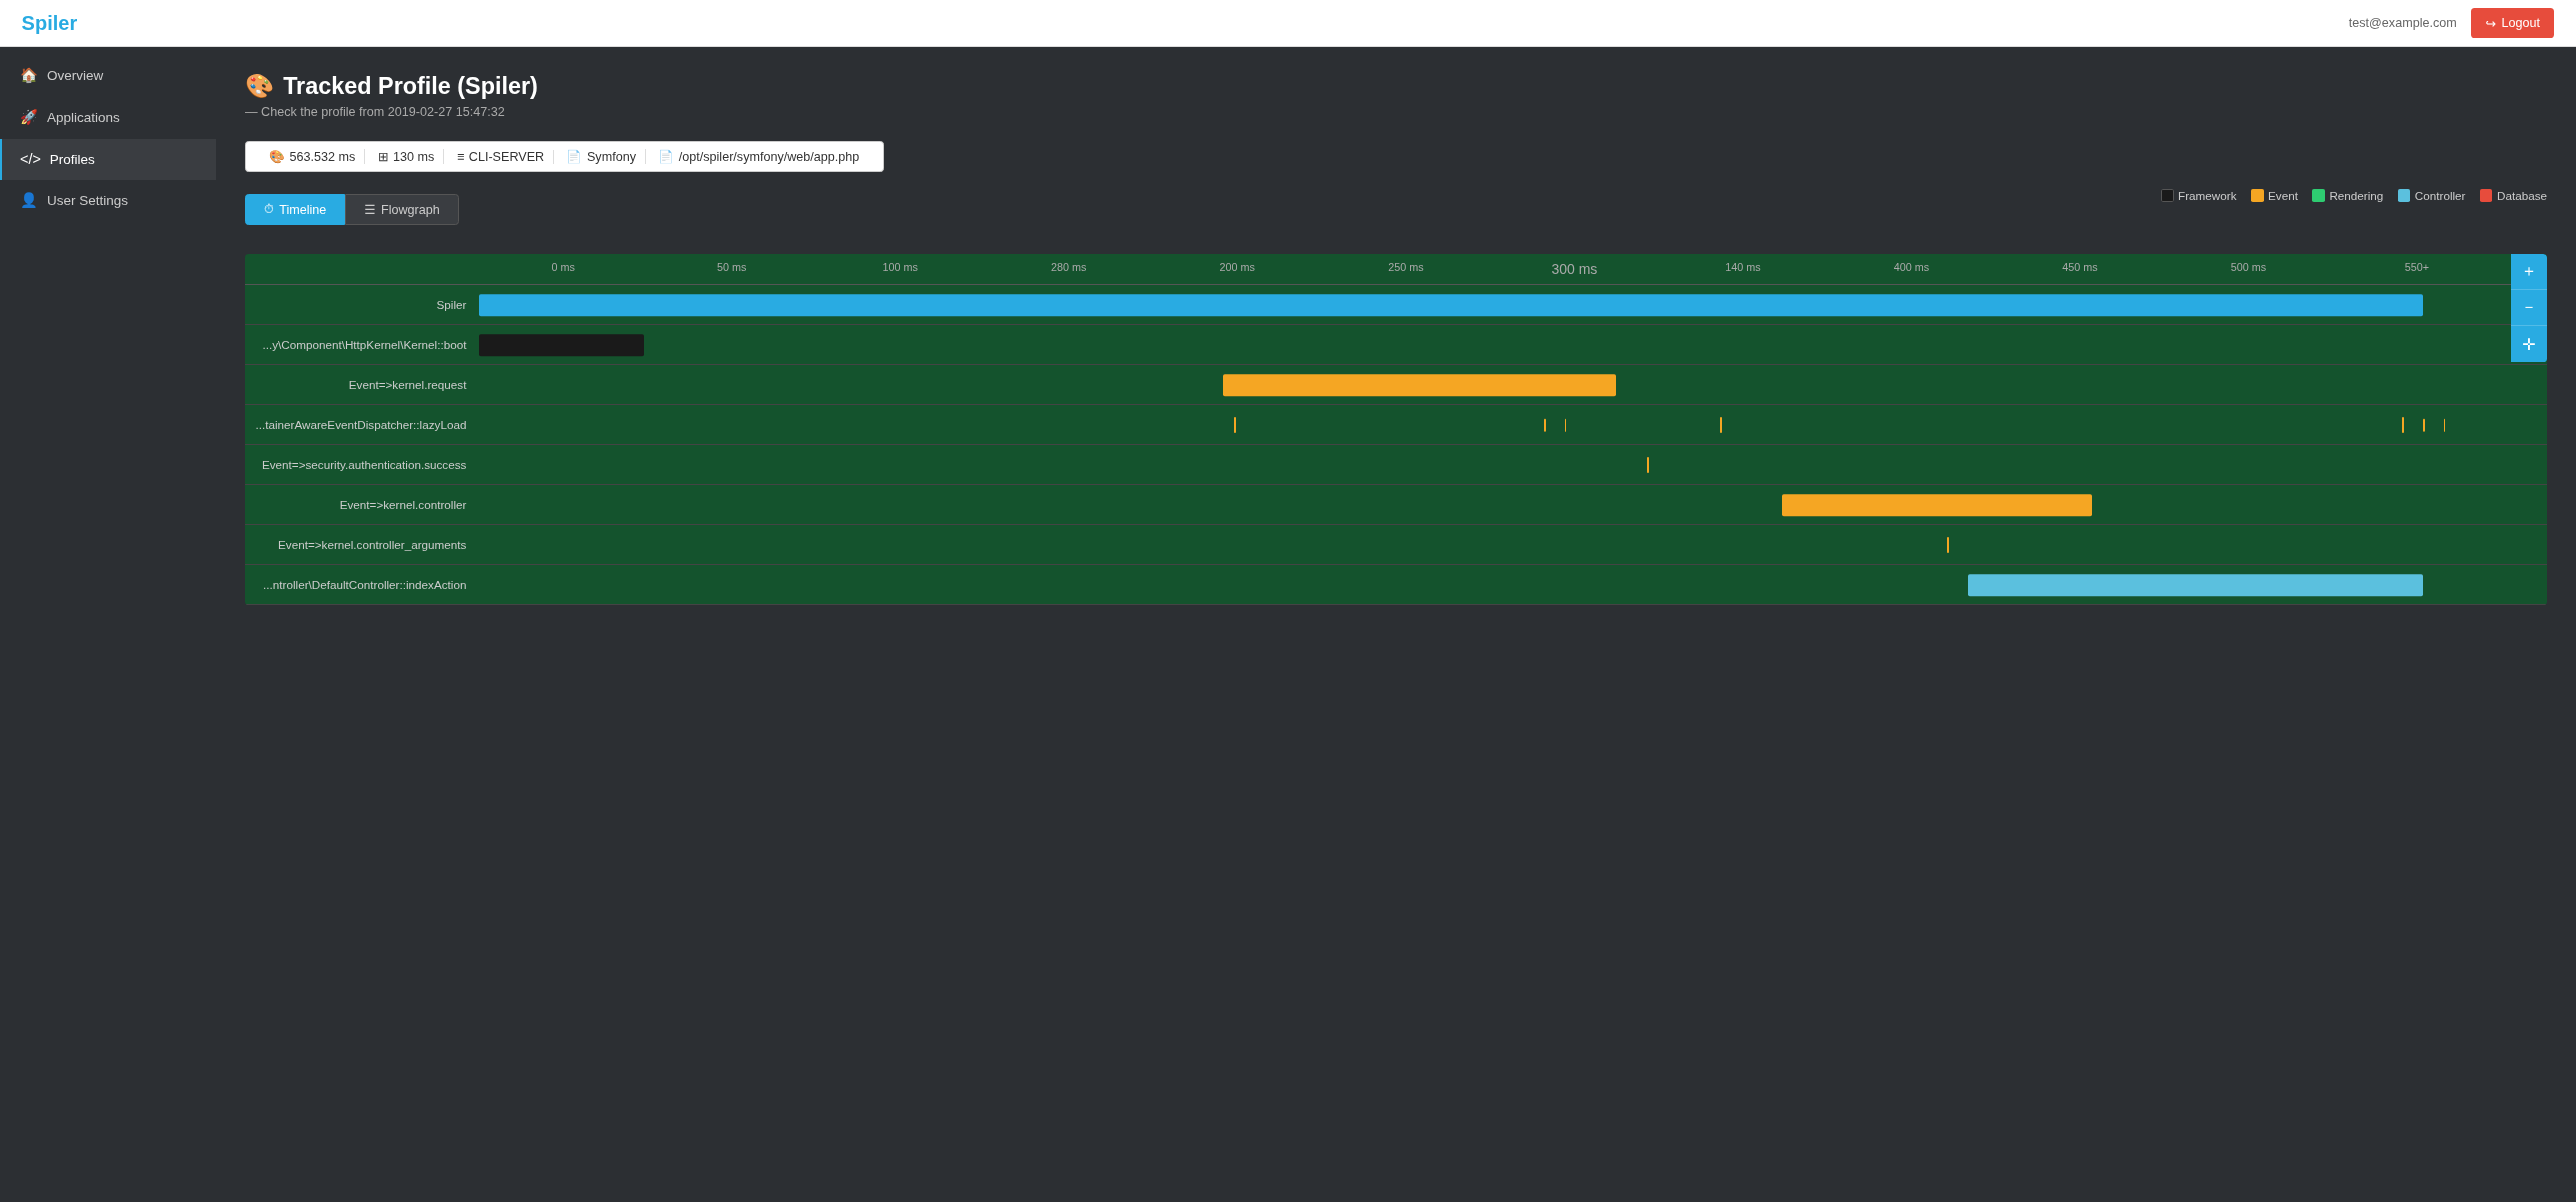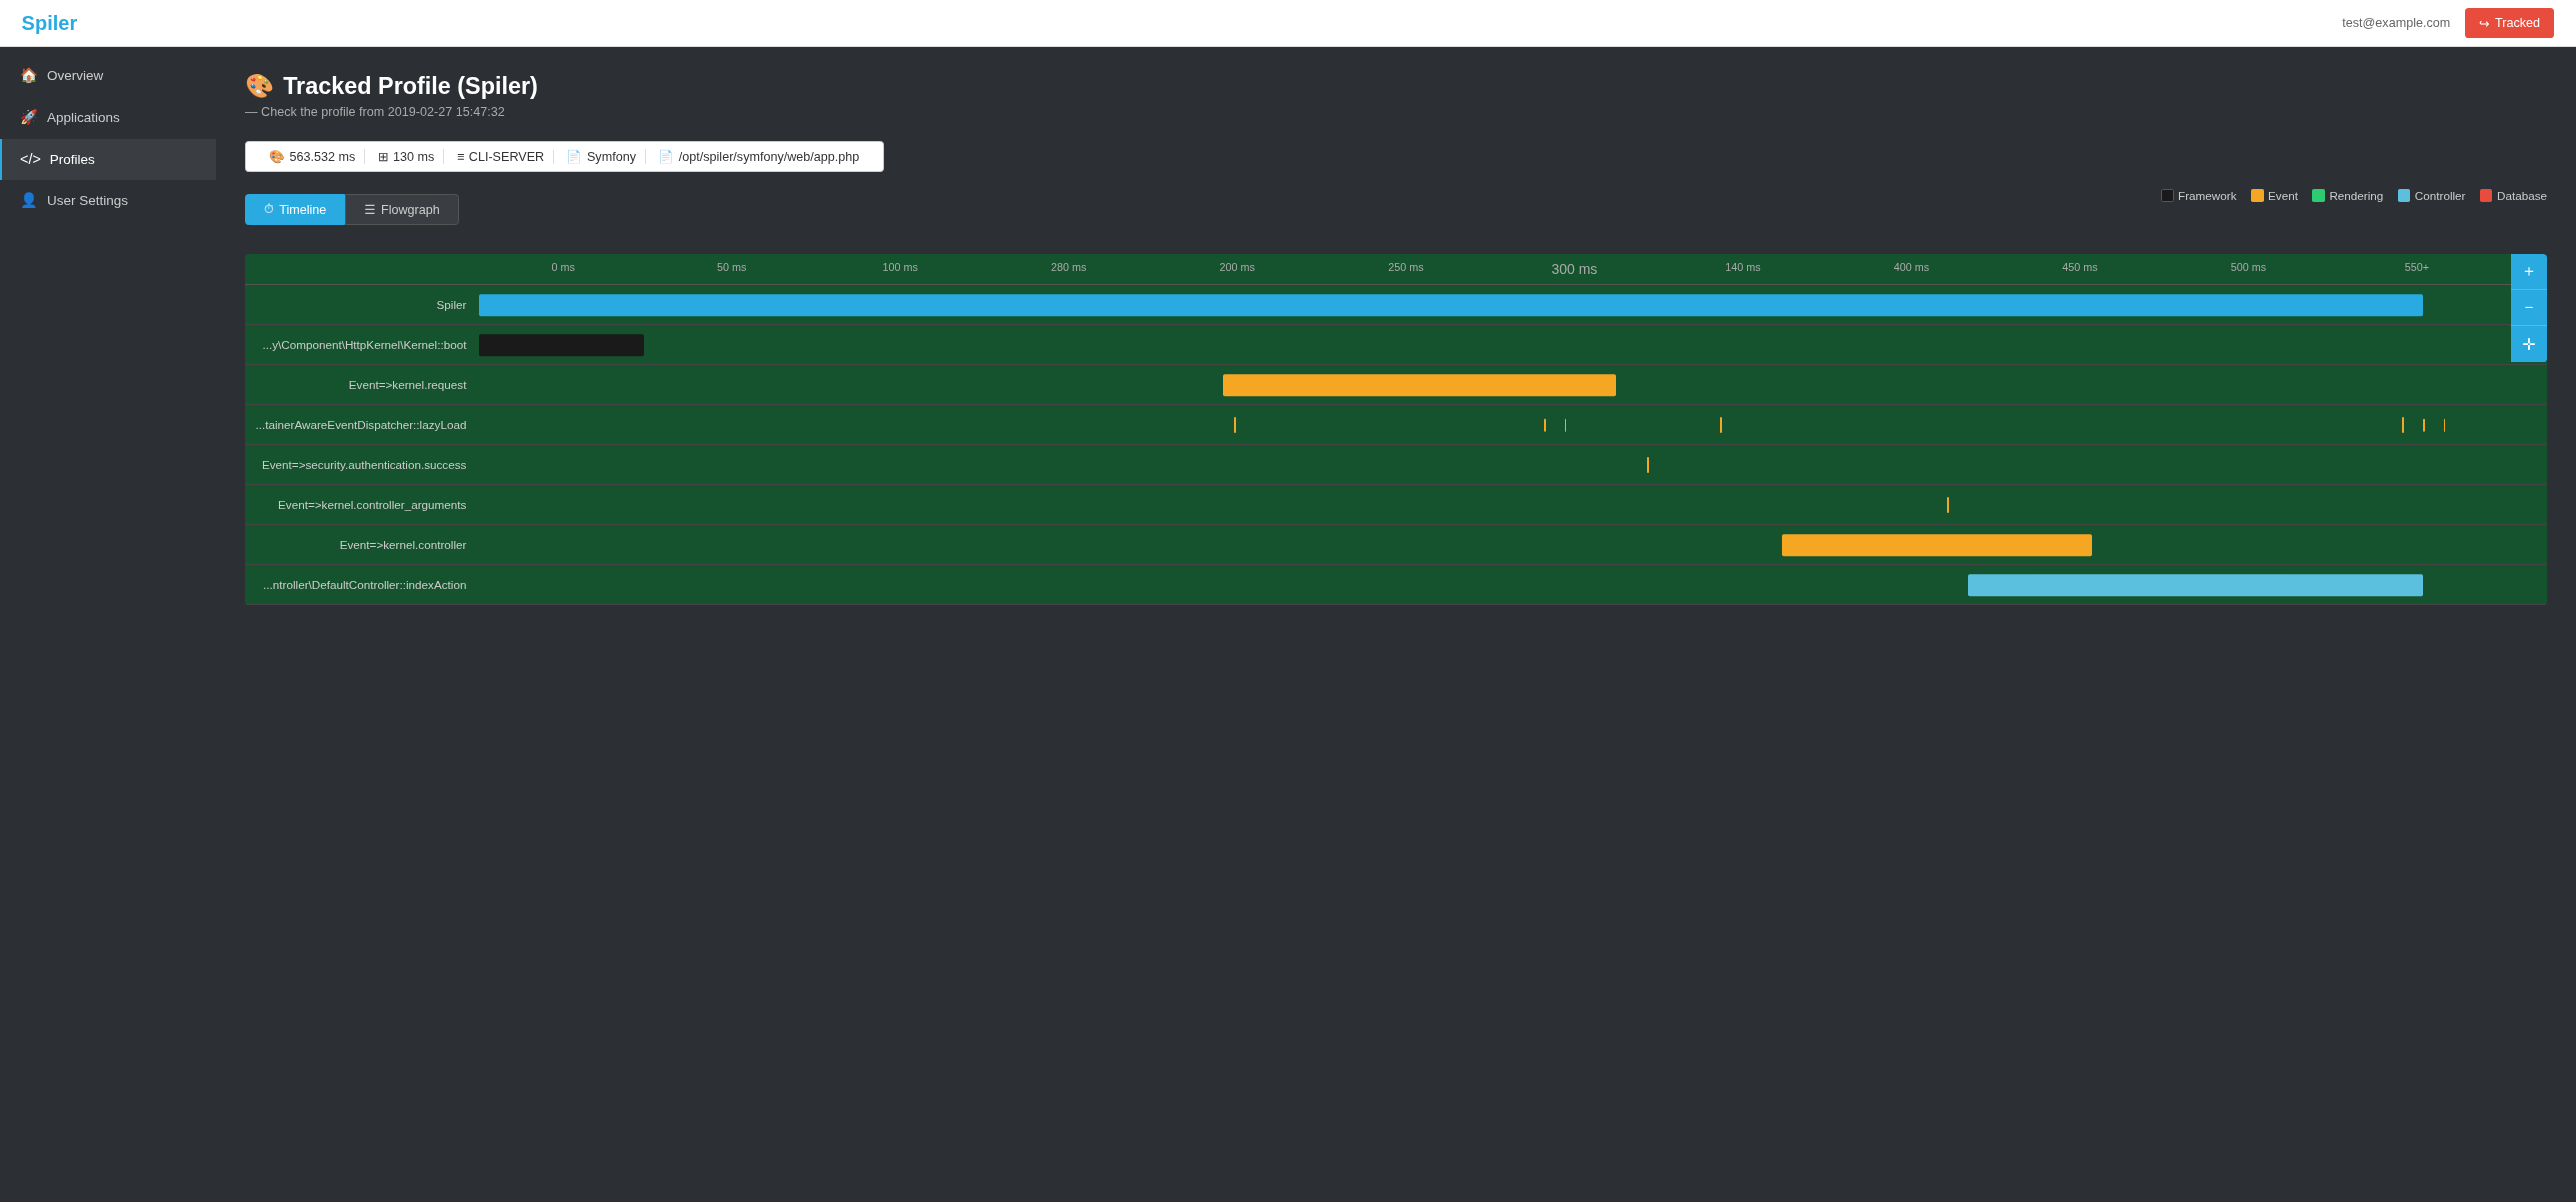--- a/index.html
+++ b/index.html
@@ -260,21 +260,21 @@
   </style>
 </head>
 <body>
 
 <div id="header">
   <a class="logo">Spiler</a>
   <div class="header-right">
     <span class="user-email">test@example.com</span>
     <button class="logout-btn">
       <span>↪</span>
-      <span>Tracked</span>
+      <span>Logout</span>
     </button>
   </div>
 </div>
 
 <div id="layout">
 
   <div id="sidebar">
     <div class="sidebar-item">
       <span class="icon">🏠</span>
       <span>Overview</span>
@@ -413,30 +413,30 @@
       </div>
 
       <div class="timeline-row">
         <div class="row-label">Event=&gt;security.authentication.success</div>
         <div class="row-bar-area">
           <div class="tick" style="left:56.5%; background:#f5a623;"></div>
         </div>
       </div>
 
       <div class="timeline-row">
+        <div class="row-label">Event=&gt;kernel.controller</div>
+        <div class="row-bar-area">
+          <div class="bar bar-orange" style="left:63%; width:15%;"></div>
+        </div>
+      </div>
+
+      <div class="timeline-row">
         <div class="row-label">Event=&gt;kernel.controller_arguments</div>
         <div class="row-bar-area">
           <div class="tick" style="left:71%; background:#f5a623;"></div>
-        </div>
-      </div>
-
-      <div class="timeline-row">
-        <div class="row-label">Event=&gt;kernel.controller</div>
-        <div class="row-bar-area">
-          <div class="bar bar-orange" style="left:63%; width:15%;"></div>
         </div>
       </div>
 
       <div class="timeline-row">
         <div class="row-label">...ntroller\DefaultController::indexAction</div>
         <div class="row-bar-area">
           <div class="bar bar-cyan" style="left:72%; width:22%;"></div>
         </div>
       </div>
 

